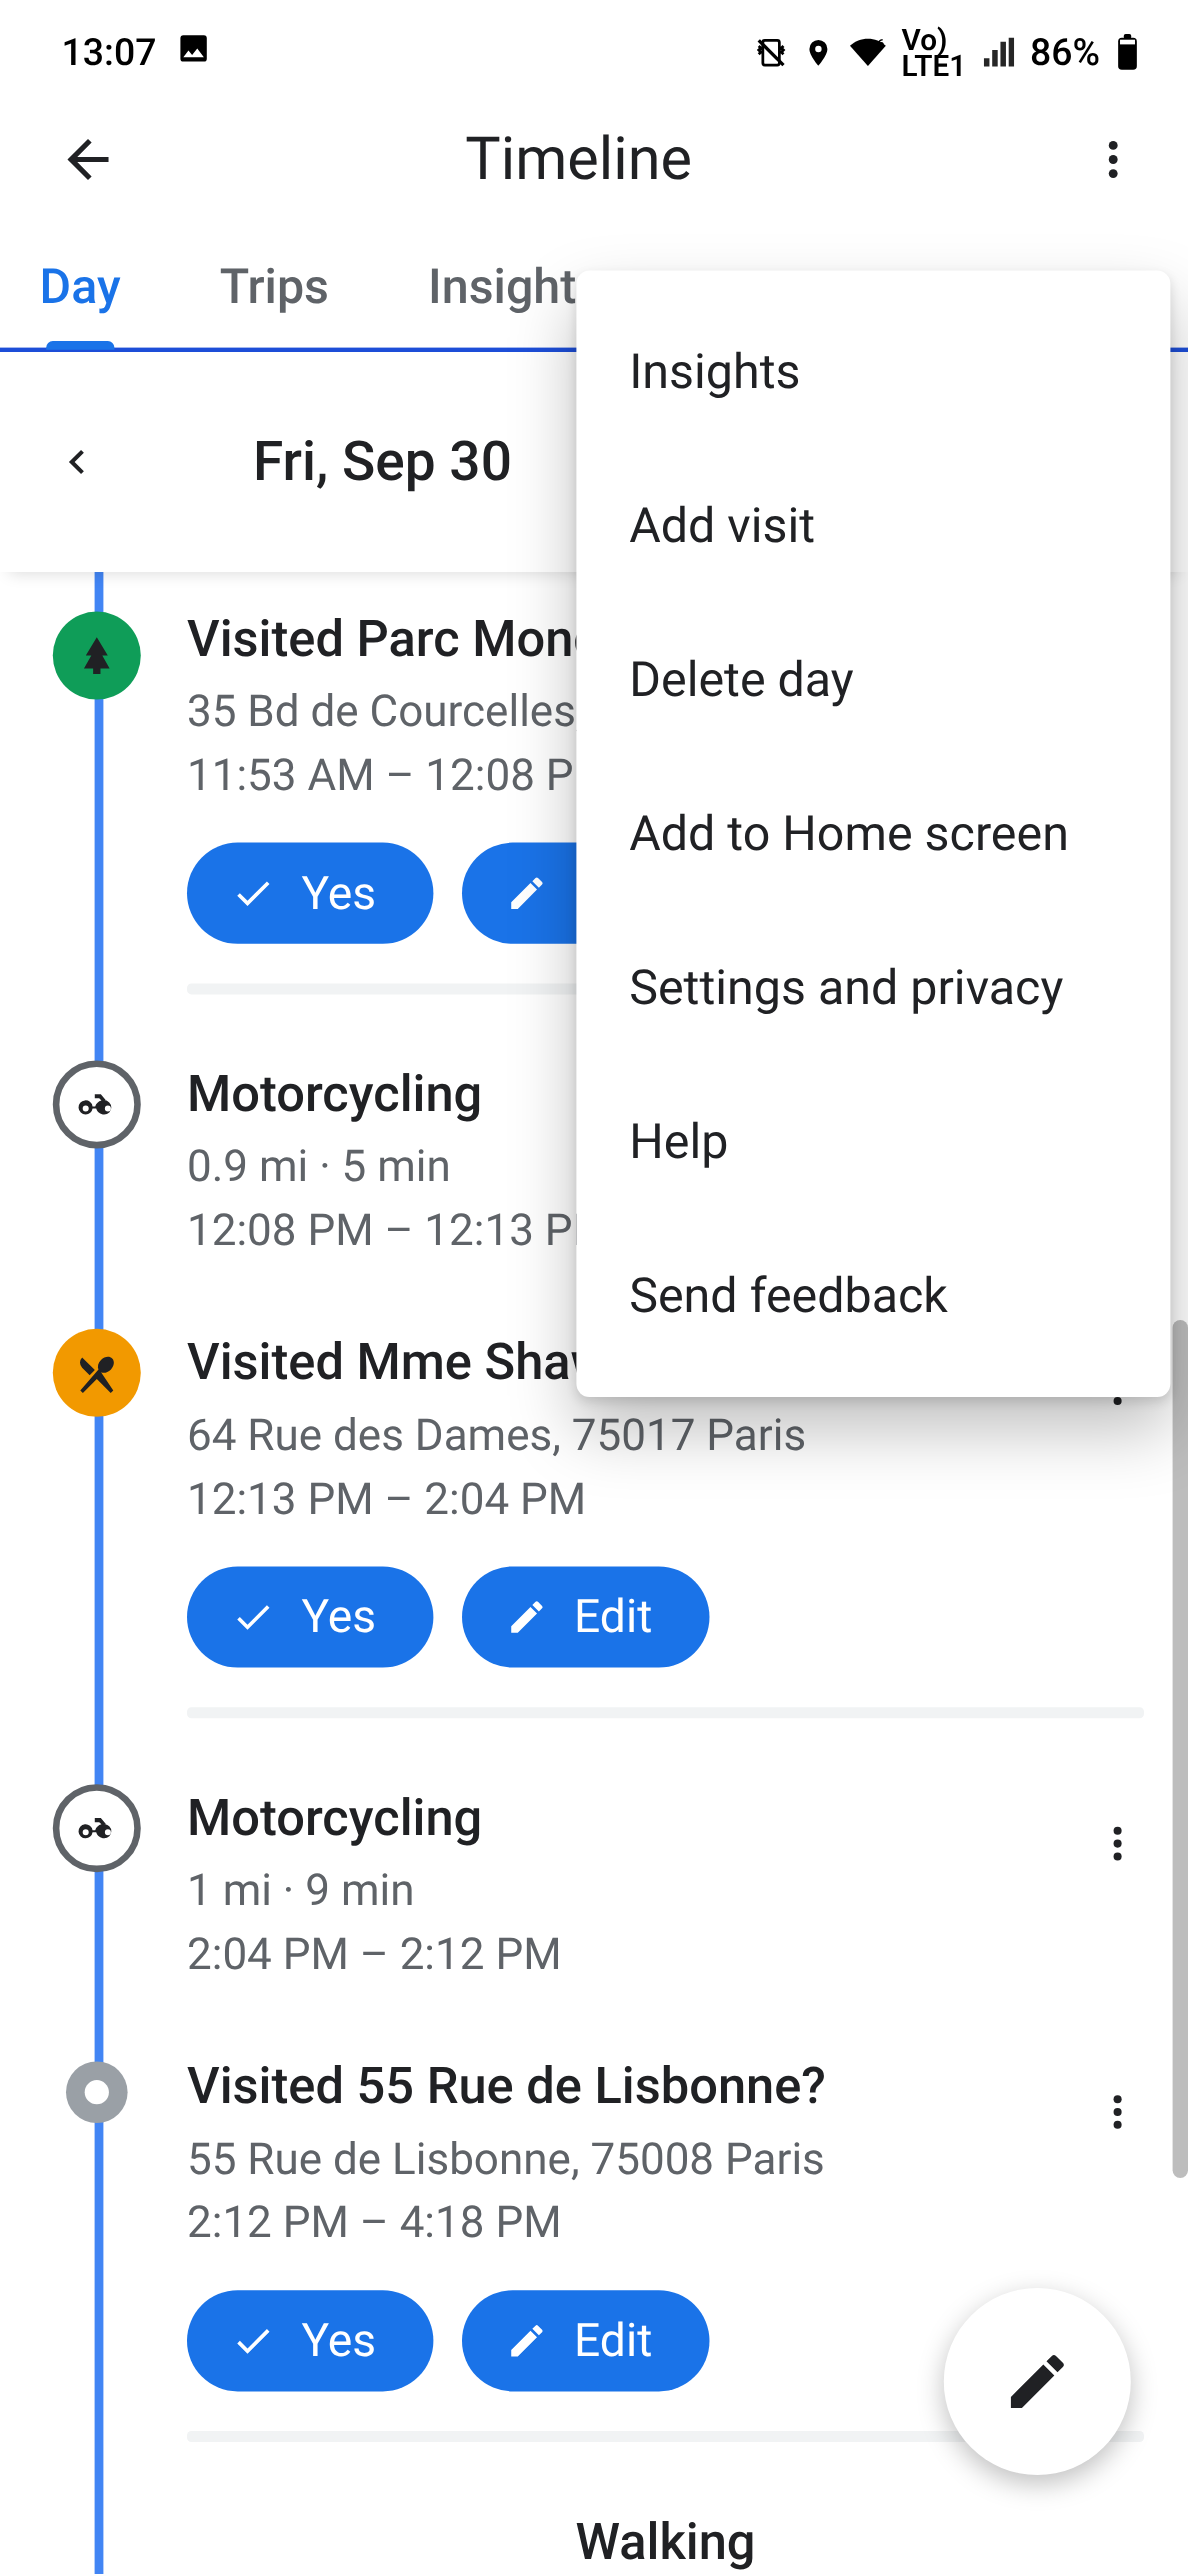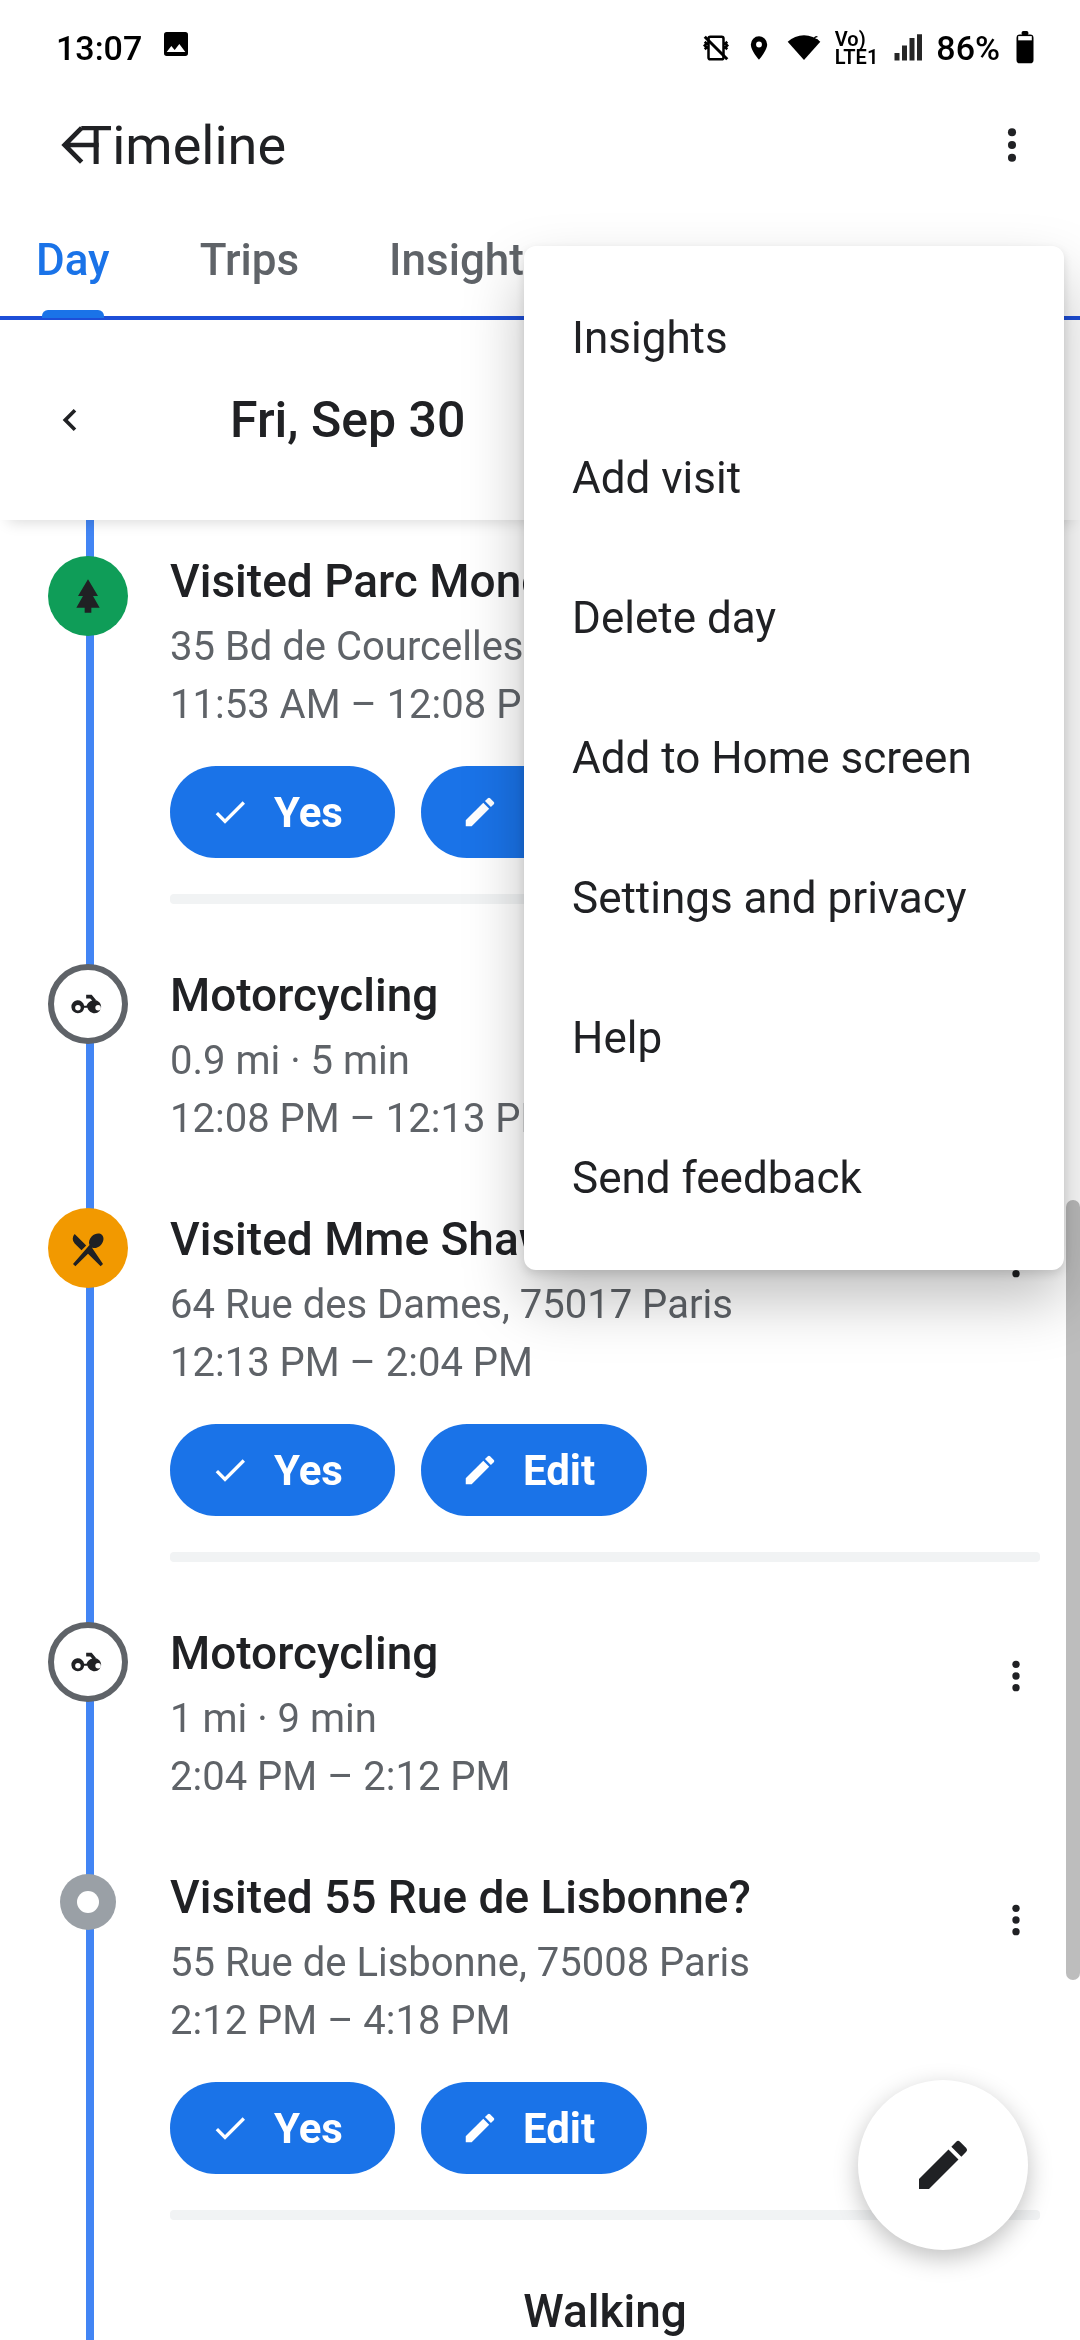--- a/index.html
+++ b/index.html
@@ -3,42 +3,42 @@
 <meta charset="utf-8">
 <style>
   * { box-sizing: border-box; margin: 0; padding: 0; }
   html, body { width: 1080px; height: 2340px; font-family: Roboto, "Segoe UI", Arial, sans-serif; background:#fff; color:#202124; overflow:hidden; }
   .status-bar { height:80px; display:flex; align-items:center; justify-content:space-between; padding:16px 44px 0 56px; font-size:34px; font-weight:500; color:#000; }
   .status-left { display:flex; align-items:center; gap:18px; }
   .status-right { display:flex; align-items:center; gap:14px; }
   .status-right svg { display:block; }
   .app-bar { height:130px; display:flex; align-items:center; padding:0 28px 0 40px; }
   .back { width:80px; height:80px; display:flex; align-items:center; justify-content:center; }
-  .title { flex:1; text-align:left; font-size:54px; font-weight:400; color:#202124; margin-left:-40px;}
+  .title { flex:1; text-align:center; font-size:54px; font-weight:400; color:#202124; margin-left:-40px;}
   .more { width:80px; height:80px; display:flex; align-items:center; justify-content:center; }
   .tabs { height:110px; display:flex; align-items:flex-end; gap:90px; padding:0 0 0 36px; border-bottom:4px solid #1d4ed8; }
   .tab { font-size:44px; font-weight:500; color:#5f6368; padding-bottom:30px; position:relative; }
   .tab.active { color:#1a73e8; }
   .tab.active::after { content:""; position:absolute; left:6px; right:6px; bottom:-2px; height:8px; background:#1a73e8; border-radius:6px 6px 0 0; }
   .date-bar { height:200px; display:flex; align-items:center; padding:0 30px; box-shadow:0 10px 14px -8px rgba(0,0,0,0.15); position:relative; z-index:2; background:#fff;}
   .chev { width:80px; height:80px; display:flex; align-items:center; justify-content:center;}
   .date { flex:1; font-size:50px; font-weight:500; color:#202124; padding-left:120px;}
   .timeline-scroll { position:relative; height:calc(2340px - 80px - 130px - 110px - 200px); overflow:hidden; }
   .vline { position:absolute; left:86px; top:0; bottom:0; width:8px; background:#4285f4; }
   .entry { position:relative; padding:34px 40px 30px 170px; }
   .node { position:absolute; left:48px; width:80px; height:80px; border-radius:50%; display:flex; align-items:center; justify-content:center; }
   .node.tree { background:#0f9d58; top:36px;}
   .node.moto { background:#fff; border:6px solid #5f6368; top:30px;}
   .node.food { background:#f29900; top:30px;}
   .node.dot  { background:#9aa0a6; top:38px; width:56px; height:56px; left:60px;}
   .node.dot::after { content:""; width:22px; height:22px; background:#fff; border-radius:50%; }
   .etitle { font-size:46px; font-weight:500; color:#202124; margin-bottom:10px; white-space:nowrap; overflow:hidden;}
   .eline { font-size:40px; color:#5f6368; line-height:1.45; white-space:nowrap; overflow:hidden;}
   .btnrow { display:flex; gap:26px; margin-top:32px; }
-  .pill { height:92px; padding:0 52px 0 40px; border-radius:60px; background:#1a73e8; color:#fff; font-size:42px; font-weight:700; display:flex; align-items:center; gap:24px; }
+  .pill { height:92px; padding:0 52px 0 40px; border-radius:60px; background:#1a73e8; color:#fff; font-size:42px; font-weight:400; display:flex; align-items:center; gap:24px; }
   .pill svg { display:block; }
   .sep { height:10px; background:#f1f3f4; margin:36px 0 0 0; border-radius:4px;}
   .entry-more { position:absolute; right:44px; top:64px; }
   .fab { position:absolute; right:52px; bottom:90px; width:170px; height:170px; border-radius:50%; background:#fff; box-shadow:0 8px 24px rgba(0,0,0,0.25); display:flex; align-items:center; justify-content:center; z-index:10;}
   .scrollbar { position:absolute; right:0; top:680px; width:14px; height:780px; background:#bdbdbd; border-radius:7px;}
   .menu { position:absolute; top:246px; right:16px; width:540px; background:#fff; border-radius:12px; box-shadow:0 30px 60px rgba(0,0,0,0.25), 0 4px 10px rgba(0,0,0,0.12); z-index:30; padding:22px 0;}
   .menu-item { font-size:44px; color:#202124; padding:44px 48px; }
   svg { fill: currentColor; }
 </style>
 </head>
@@ -64,21 +64,21 @@
       <svg width="28" height="28" viewBox="0 0 24 24">
           <path d="M12 2a7 7 0 0 1 7 7c0 5.25-7 13-7 13S5 14.25 5 9a7 7 0 0 1 7-7zm0 9.5A2.5 2.5 0 1 0 12 6.5a2.5 2.5 0 0 0 0 5z"></path>
         </svg>
     </span>
     <span>
       <svg width="34" height="30" viewBox="0 0 24 20">
           <path d="M12 18.5 0.5 5.5C3.7 2.6 7.7 1 12 1s8.3 1.6 11.5 4.5L12 18.5z"></path>
           <text x="18" y="7" font-size="8" fill="#000" font-weight="700">6</text>
         </svg>
     </span>
-    <span style="font-size:20px; line-height:0.9; font-weight:600;">Vo)<br>LTE1</span>
+    <span style="font-size:27px; line-height:0.9; font-weight:600;">Vo)<br>LTE1</span>
     <span>
       <svg width="30" height="30" viewBox="0 0 24 24">
           <path d="M2 22h4v-6H2v6zm6 0h4V10H8v12zm6 0h4V4h-4v18zm6 0h4V1h-4v21z" fill="#000" fill-opacity="0.85"></path>
         </svg>
     </span>
     <span>86%</span>
     <span>
       <svg width="22" height="34" viewBox="0 0 12 20">
           <rect x="1" y="2" width="10" height="17" rx="2"></rect>
           <rect x="4" y="0" width="4" height="2.5" rx="1"></rect>

